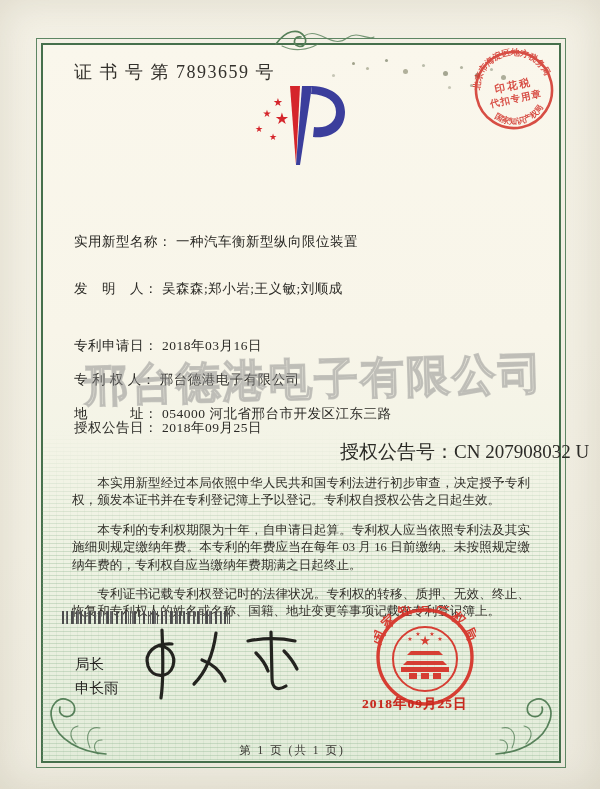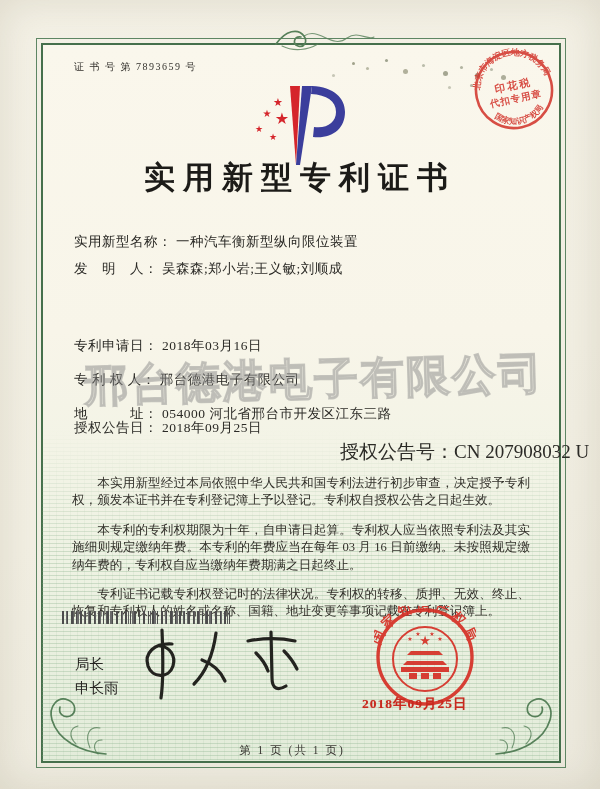--- a/index.html
+++ b/index.html
@@ -20,29 +20,29 @@
     background:repeating-linear-gradient(0deg,rgba(125,170,130,.30) 0 1px,rgba(0,0,0,0) 1px 4px),
                repeating-linear-gradient(90deg,rgba(125,170,130,.10) 0 1px,rgba(0,0,0,0) 1px 7px);
     -webkit-mask-image:linear-gradient(to bottom,transparent 0,#000 38%);
             mask-image:linear-gradient(to bottom,transparent 0,#000 38%);
     pointer-events:none;}
   
   .orn{position:absolute;pointer-events:none;}
   .orn path{fill:none;stroke:#568059;stroke-width:1.7;stroke-linecap:round;}
   .orn .thin{stroke-width:1.1;opacity:.8;}
   
-  .cert-no{position:absolute;left:74px;top:60px;font-size:10px;letter-spacing:1.5px;color:#33312c;}
+  .cert-no{position:absolute;left:74px;top:60px;font-size:18px;letter-spacing:1.5px;color:#33312c;}
   .logo{position:absolute;left:250px;top:84px;width:100px;height:85px;}
   .title{position:absolute;left:0;top:157px;width:600px;text-align:center;
     font-size:31px;font-weight:700;letter-spacing:8px;color:#1c1b18;}
   
   .field-row{position:absolute;left:74px;font-size:13.5px;white-space:nowrap;color:#2b2a26;}
   .field-row .lab{letter-spacing:.5px;}
   .field-row .val{margin-left:4px;letter-spacing:.5px;text-align:right;}
-  .r1{top:233px}.r2{top:260px}.r3{top:303px}.r4{top:337px}.r5{top:371px}.r6{top:405px}.r7{top:419px}
+  .r1{top:233px}.r2{top:280px}.r3{top:303px}.r4{top:337px}.r5{top:371px}.r6{top:405px}.r7{top:419px}
   .grant-no{position:absolute;left:340px;top:439px;font-size:19px;white-space:nowrap;color:#2b2a26;}
   
   .body-text{position:absolute;left:60px;top:463px;width:482px;font-size:12.6px;
     line-height:17.4px;text-align:justify;color:#32302a;}
   .body-text p{margin:12px;text-indent:2em;}
   
   .barcode{position:absolute;left:62px;top:611px;width:168px;height:13px;
     background-image:
       repeating-linear-gradient(90deg,#4c4c4c 0 2px,rgba(0,0,0,0) 2px 5px,#4c4c4c 5px 6px,rgba(0,0,0,0) 6px 9px),
       repeating-linear-gradient(90deg,#5d5d5d 0 1px,rgba(0,0,0,0) 1px 4px,#6a6a6a 4px 6px,rgba(0,0,0,0) 6px 11px);}
@@ -123,21 +123,20 @@
     <text x="28" y="22" text-anchor="middle" font-size="11" fill="#d5252b">★</text>
     <text x="17" y="33" text-anchor="middle" font-size="10" fill="#d5252b">★</text>
     <text x="9" y="48" text-anchor="middle" font-size="9" fill="#d5252b">★</text>
     <text x="32" y="40" text-anchor="middle" font-size="16" fill="#d5252b">★</text>
     <text x="23" y="56" text-anchor="middle" font-size="9" fill="#d5252b">★</text>
     <polygon points="40,2 50,2 46,81" fill="#d5252b"></polygon>
     <polygon points="52,2 62,2 50,81 46,81" fill="#3b3e9c"></polygon>
     <path d="M62,2 C84,3 95,14 95,28 C95,45 82,55 63,53 L64,43 C77,45 86,38 86,28 C86,17 77,11 61,10 Z" fill="#3b3e9c"></path>
   </svg>
 
-  <div class="title">实用新型专利证书</div>
 
   <div class="field-row r1">
     <span class="lab">实用新型名称：</span><span class="val">一种汽车衡新型纵向限位装置</span>
   </div>
   <div class="field-row r2">
     <span class="lab">发　明　人：</span><span class="val">吴森森;郑小岩;王义敏;刘顺成</span>
   </div>
   <div class="field-row r4">
     <span class="lab">专利申请日：</span><span class="val">2018年03月16日</span>
   </div>

